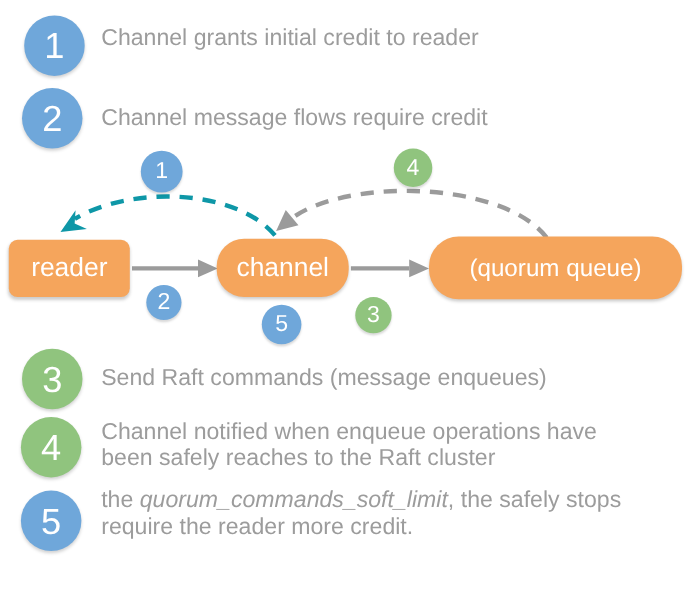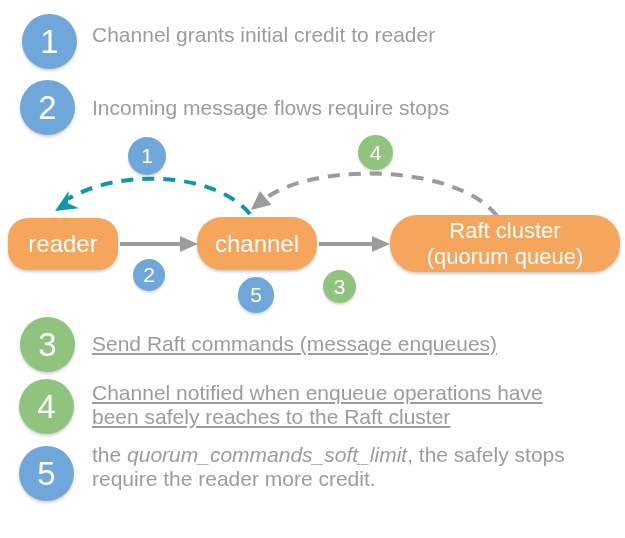--- a/index.html
+++ b/index.html
@@ -20,21 +20,21 @@
     position:absolute;left:92px;width:520px;
     color:var(--text-gray);font-size:21px;line-height:24px;
   }
   .legend-text em{font-style:italic;}
   
   .box{
     position:absolute;display:flex;flex-direction:column;
     align-items:center;justify-content:center;color:#fff;
     background:var(--orange);box-shadow:0 2px 3px rgba(0,0,0,.2);
   }
-  #box-reader{left:8px;top:218px;width:110px;height:52px;border-radius:20px;font-size:24px;}
+  #box-reader{left:8px;top:218px;width:110px;height:52px;border-radius:8px;font-size:24px;}
   #box-channel{left:197px;top:217px;width:120px;height:53px;border-radius:25px;font-size:24px;}
   #box-raft{left:390px;top:215px;width:230px;height:57px;border-radius:27px;font-size:22px;line-height:26px;}
   
   .badge{
     position:absolute;border-radius:50%;display:flex;align-items:center;justify-content:center;
     color:#fff;font-size:21px;box-shadow:0 2px 2px rgba(0,0,0,.15);
   }
   #badge-1{left:128px;top:137px;width:38px;height:38px;}
   #badge-2{left:133px;top:259px;width:32px;height:32px;}
   #badge-3{left:323px;top:270px;width:33px;height:33px;}
@@ -42,22 +42,22 @@
   #badge-5{left:238px;top:277px;width:36px;height:36px;}
   
   #lc1{left:22px;top:14px;}
   #lc2{left:20px;top:80px;}
   #lc3{left:20px;top:317px;}
   #lc4{left:19px;top:379px;}
   #lc5{left:19px;top:446px;}
   
   #lt1{top:23px;}
   #lt2{top:96px;}
-  #lt3{top:332px;text-decoration:underline;}
-  #lt4{top:381px;text-decoration:underline;}
+  #lt3{top:332px;}
+  #lt4{top:381px;}
   #lt5{top:443px;}
   
   svg.arrows{position:absolute;left:0;top:0;pointer-events:none;}
   .solid-arrow{stroke:var(--arrow-gray);stroke-width:4;}
   .solid-head{fill:var(--arrow-gray);}
   .dashed{fill:none;stroke-width:4;stroke-dasharray:12 9;}
   .teal-stroke{stroke:var(--teal);}
   .gray-stroke{stroke:var(--arrow-gray);}
   .teal-fill{fill:var(--teal);}
 </style>
@@ -67,21 +67,21 @@
 <div class="canvas">
 
   <div class="legend-circle blue" id="lc1">
     <span>1</span>
   </div>
   <div class="legend-text" id="lt1">Channel grants initial credit to reader</div>
 
   <div class="legend-circle blue" id="lc2">
     <span>2</span>
   </div>
-  <div class="legend-text" id="lt2">Incoming message flows require stops</div>
+  <div class="legend-text" id="lt2">Channel message flows require credit</div>
 
   <svg class="arrows" width="625" height="538" viewBox="0 0 625 538">
 
     <g>
       <line x1="120" y1="244" x2="180" y2="244" class="solid-arrow"></line>
       <polygon points="180,236 198,244 180,252" class="solid-head"></polygon>
     </g>
 
     <g>
       <line x1="319" y1="244" x2="372" y2="244" class="solid-arrow"></line>
@@ -99,21 +99,20 @@
     </g>
   </svg>
 
   <div class="box" id="box-reader">
     <span>reader</span>
   </div>
   <div class="box" id="box-channel">
     <span>channel</span>
   </div>
   <div class="box" id="box-raft">
-    <span>Raft cluster</span>
     <span>(quorum queue)</span>
   </div>
 
   <div class="badge blue" id="badge-1">1</div>
   <div class="badge blue" id="badge-2">2</div>
   <div class="badge green" id="badge-3">3</div>
   <div class="badge green" id="badge-4">4</div>
   <div class="badge blue" id="badge-5">5</div>
 
   <div class="legend-circle green" id="lc3">

